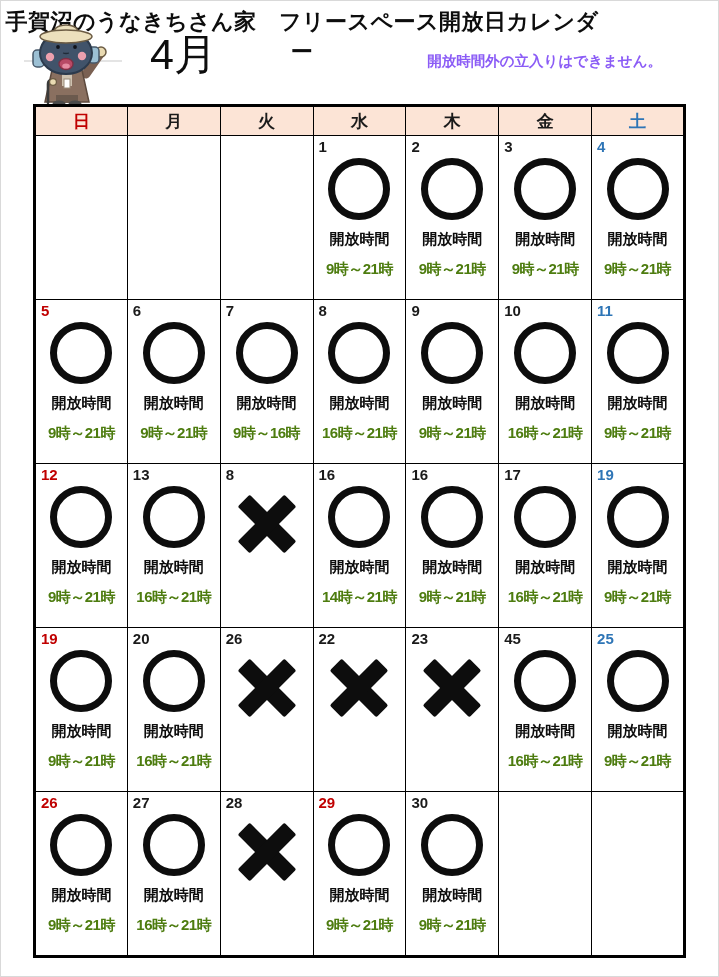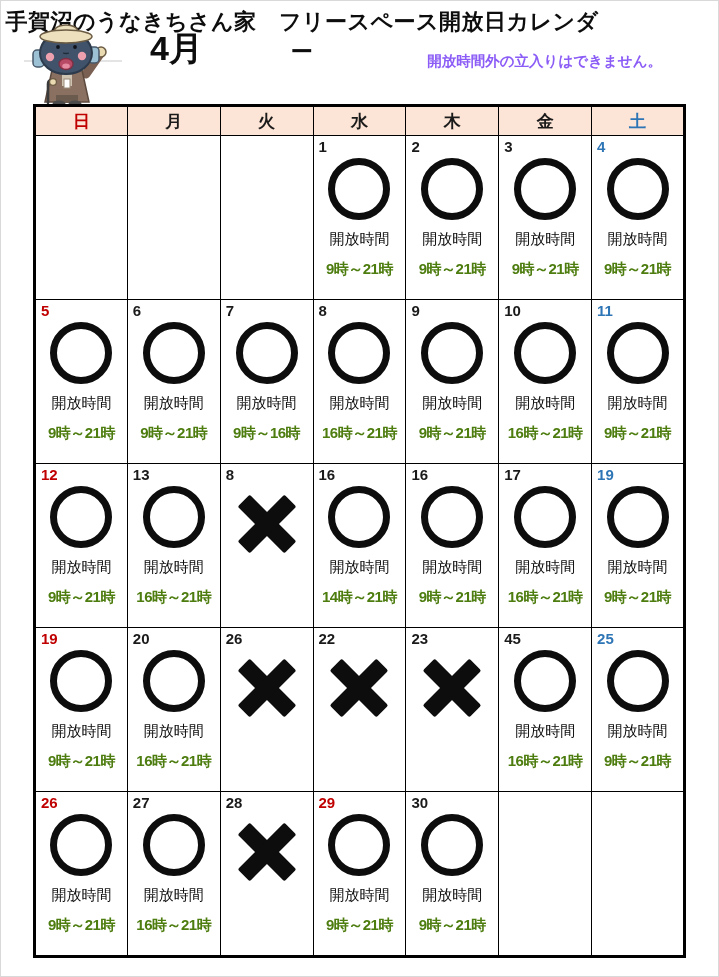--- a/index.html
+++ b/index.html
@@ -25,21 +25,21 @@
   }
   .deco-line {
     position:absolute; top:60px; left:24px; width:98px; height:2px;
     background:#e4e4e4;
   }
   .mascot {
     position:absolute; left:30px; top:24px;
   }
   .month-label {
     position:absolute; left:150px; top:26px;
-    font-size:34px; font-weight:bold; color:#0d0d0d;
+    font-size:43px; font-weight:normal; color:#0d0d0d;
   }
   .notice {
     position:absolute; top:52px; left:0; width:662px;
     text-align:right;
     font-size:14.5px; font-weight:bold; color:#8b5cf6;
   }
   table.calendar {
     position:absolute; left:33px; top:104px;
     width:653px;
     border-collapse:collapse; table-layout:fixed;
@@ -67,21 +67,21 @@
   .day-num {
     font-size:15px; font-weight:bold; line-height:1.05;
     padding:3px 0 0 5px;
   }
   .open-circle {
     width:48px; height:48px;
     border:7px solid #0d0d0d; border-radius:50%;
     margin:3px auto 0;
   }
   .open-label {
-    text-align:center; font-size:15px; font-weight:normal;
+    text-align:center; font-size:15px; font-weight:bold;
     margin-top:10px; color:#0d0d0d;
   }
   .hours {
     text-align:center; font-size:15px; font-weight:bold;
     margin-top:11px; color:#4d7c0f;
     letter-spacing:-.5px;
   }
   .closed-x {
     position:relative;
     width:54px; height:54px;

